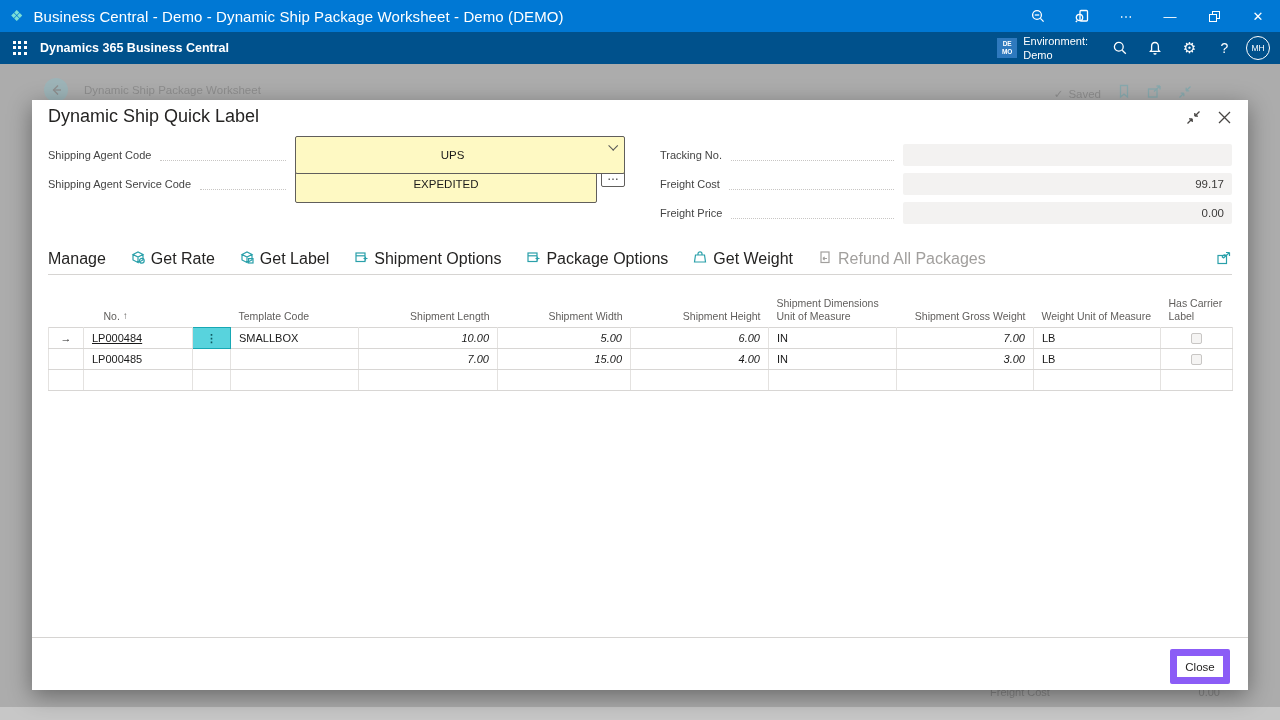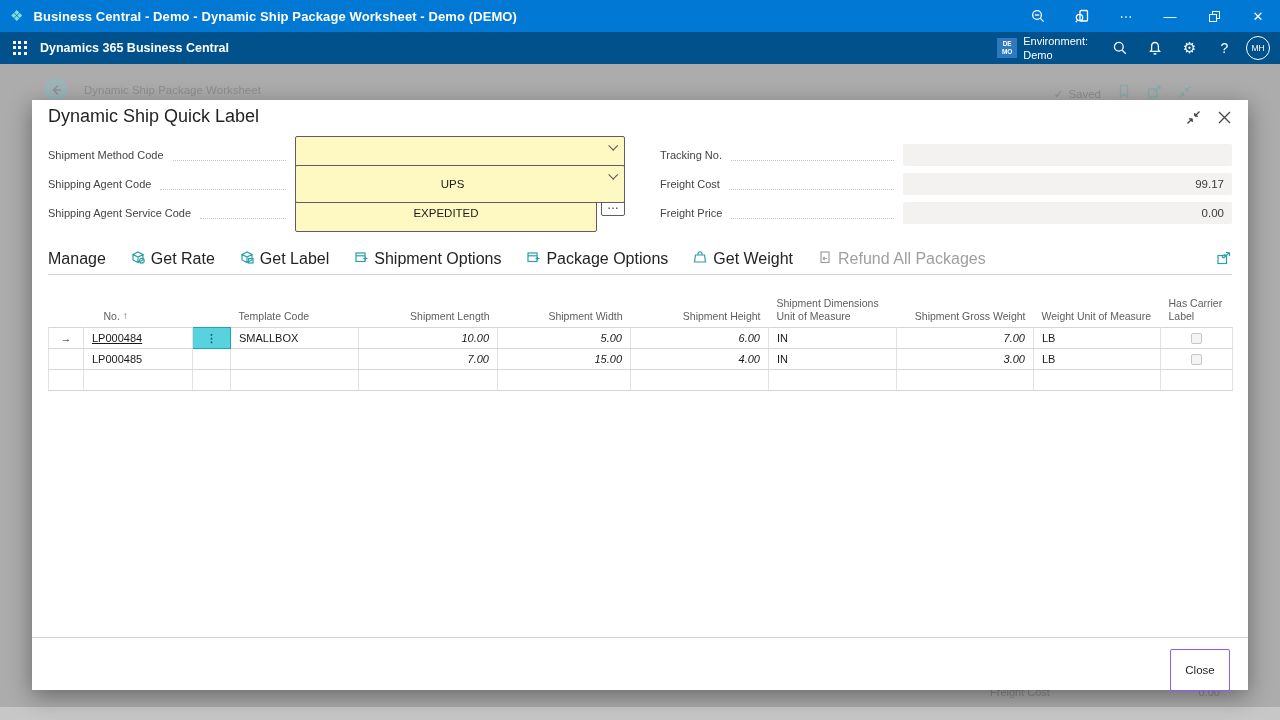--- a/index.html
+++ b/index.html
@@ -4,21 +4,21 @@
 <style>
   * { margin:0; padding:0; box-sizing:border-box; }
   html,body { width:1280px; height:720px; overflow:hidden;
     font-family:"Liberation Sans", sans-serif; }
   .stage { position:relative; width:1280px; height:720px; background:#ACACAC; }
 
   
   .titlebar { position:absolute; top:0; left:0; right:0; height:32px;
     background:#0078D4; display:flex; align-items:center; color:#fff; }
   .app-ico { margin:0 10px 0 10px; font-size:15px; color:#7BE0D6; }
-  .titlebar .title { font-size:13px; letter-spacing:.1px;font-weight:bold; }
+  .titlebar .title { font-size:15px; letter-spacing:.1px; }
   .tb-right { margin-left:auto; display:flex; align-items:center; height:100%; }
   .tb-btn { width:44px; height:32px; display:flex; align-items:center; justify-content:center; cursor:pointer; }
   .tb-btn svg { display:block; }
   .glyph { font-size:13px; color:#fff; line-height:1; }
   .restore-box { position:relative; width:11px; height:11px; }
   .restore-box .back { position:absolute; top:0; right:0; width:8px; height:8px; border:1px solid #fff; }
   .restore-box .front { position:absolute; bottom:0; left:0; width:8px; height:8px; border:1px solid #fff; background:#0078D4; }
 
   
   .navbar { position:absolute; top:32px; left:0; right:0; height:32px;
@@ -95,22 +95,22 @@
   .no-link { text-decoration:underline; cursor:pointer; }
   td.focus-cell { background:#58D3DD; border:1px solid #17A8B4 !important; color:#0C5A62;
     text-align:center; font-weight:bold; font-size:11px; cursor:pointer; padding:0; }
   .cbx { width:11px; height:11px; background:#F5F4F3; border:1px solid #C8C6C4; border-radius:2px;
     display:inline-block; vertical-align:middle; }
   .sort { font-size:10px; margin-left:3px; }
   .hflex { display:flex; align-items:flex-end;padding-left:12px; }
 
   
   .dlg-foot { position:absolute; left:0; right:0; bottom:0; height:53px; border-top:1px solid #D6D4D2; }
-  .close-btn { position:absolute; right:18px; top:11px; width:60px; height:42px; background:#fff;
-    border:1px solid #8b5cf6; border-radius:2px; font-size:11.5px; color:#252423;
+  .close-btn { position:absolute; right:18px; top:11px; width:60px; height:35px; background:#fff;
+    border:7px solid #8b5cf6; border-radius:2px; font-size:11.5px; color:#252423;
     font-family:"Liberation Sans",sans-serif; cursor:pointer; }
 
   .tealstroke { stroke:#2AA0AA; fill:none; stroke-width:1.2; }
   .graystroke { stroke:#A19F9D; fill:none; stroke-width:1.2; }
   .dimstroke  { stroke:#8E8E8E; fill:none; stroke-width:1.3; }
   .dimteal    { stroke:#88A9AE; fill:none; stroke-width:1.3; }
   .darkstroke { stroke:#484644; fill:none; stroke-width:1.3; }
   .whitestroke{ stroke:#fff; fill:none; stroke-width:1.3; }
 </style>
 </head>
@@ -252,28 +252,20 @@
         <span class="hbtn">
           <svg width="15" height="15" viewBox="0 0 15 15">
               <path class="darkstroke" d="M2 2 L13 13 M13 2 L2 13"></path>
             </svg>
         </span>
       </div>
     </div>
 
     <div class="fields">
       <div>
-        <div class="fldrow">
-          <span class="flbl">Shipment Method Code</span>
-          <span class="leader"></span>
-          <span class="inpwrap">
-            <input class="inp" value="" style="">
-            <span class="chev"></span>
-          </span>
-        </div>
         <div class="fldrow">
           <span class="flbl">Shipping Agent Code</span>
           <span class="leader"></span>
           <span class="inpwrap">
             <input class="inp" value="UPS" style="">
             <span class="chev"></span>
           </span>
         </div>
         <div class="fldrow">
           <span class="flbl">Shipping Agent Service Code</span>

